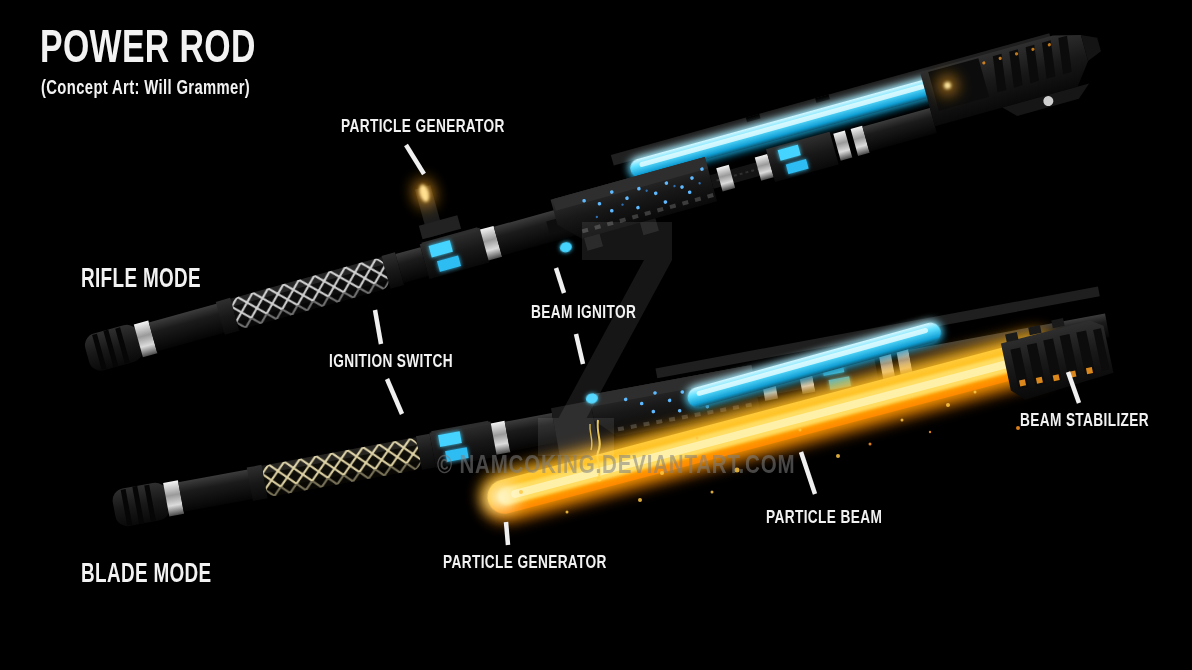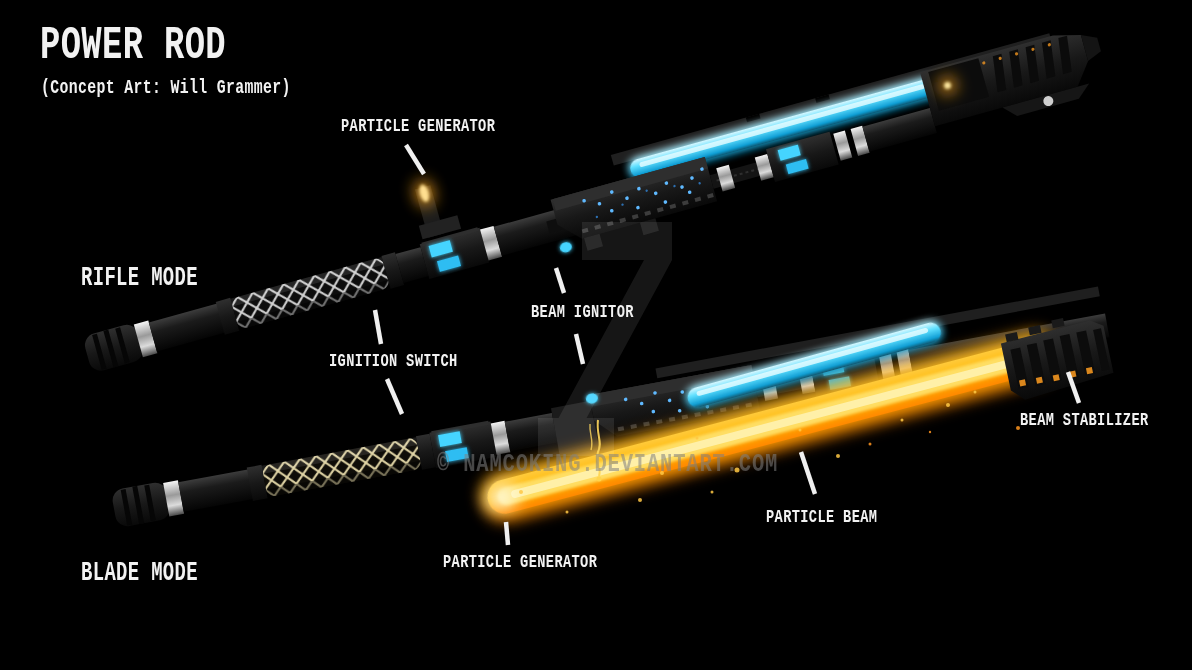--- a/index.html
+++ b/index.html
@@ -1,17 +1,17 @@
 <!DOCTYPE html>
 <html><head>
 <meta charset="utf-8">
 <style>
   html,body{margin:0;padding:0;background:#000;}
   .stage{position:relative;width:1192px;height:670px;background:#000;overflow:hidden;
-         font-family:Liberation Mono, monospace;}
+         font-family:Liberation Sans, sans-serif;}
   .stage svg{position:absolute;left:0;top:0;}
   .lbl{position:absolute;color:#f2f2f2;font-weight:bold;white-space:nowrap;
        transform-origin:left top;letter-spacing:.5px;}
   .lbl-callout{font-size:19px;transform:scaleX(.72);}
   .lbl-mode{font-size:27px;transform:scaleX(.70);}
   .lbl-title{font-size:47px;transform:scaleX(.72);line-height:1;}
   .lbl-subtitle{font-size:20px;transform:scaleX(.74);}
   .lbl-watermark{font-size:25px;transform:scaleX(.82);letter-spacing:1px;
        color:rgba(128,128,128,.55);font-weight:bold;}
 </style>

